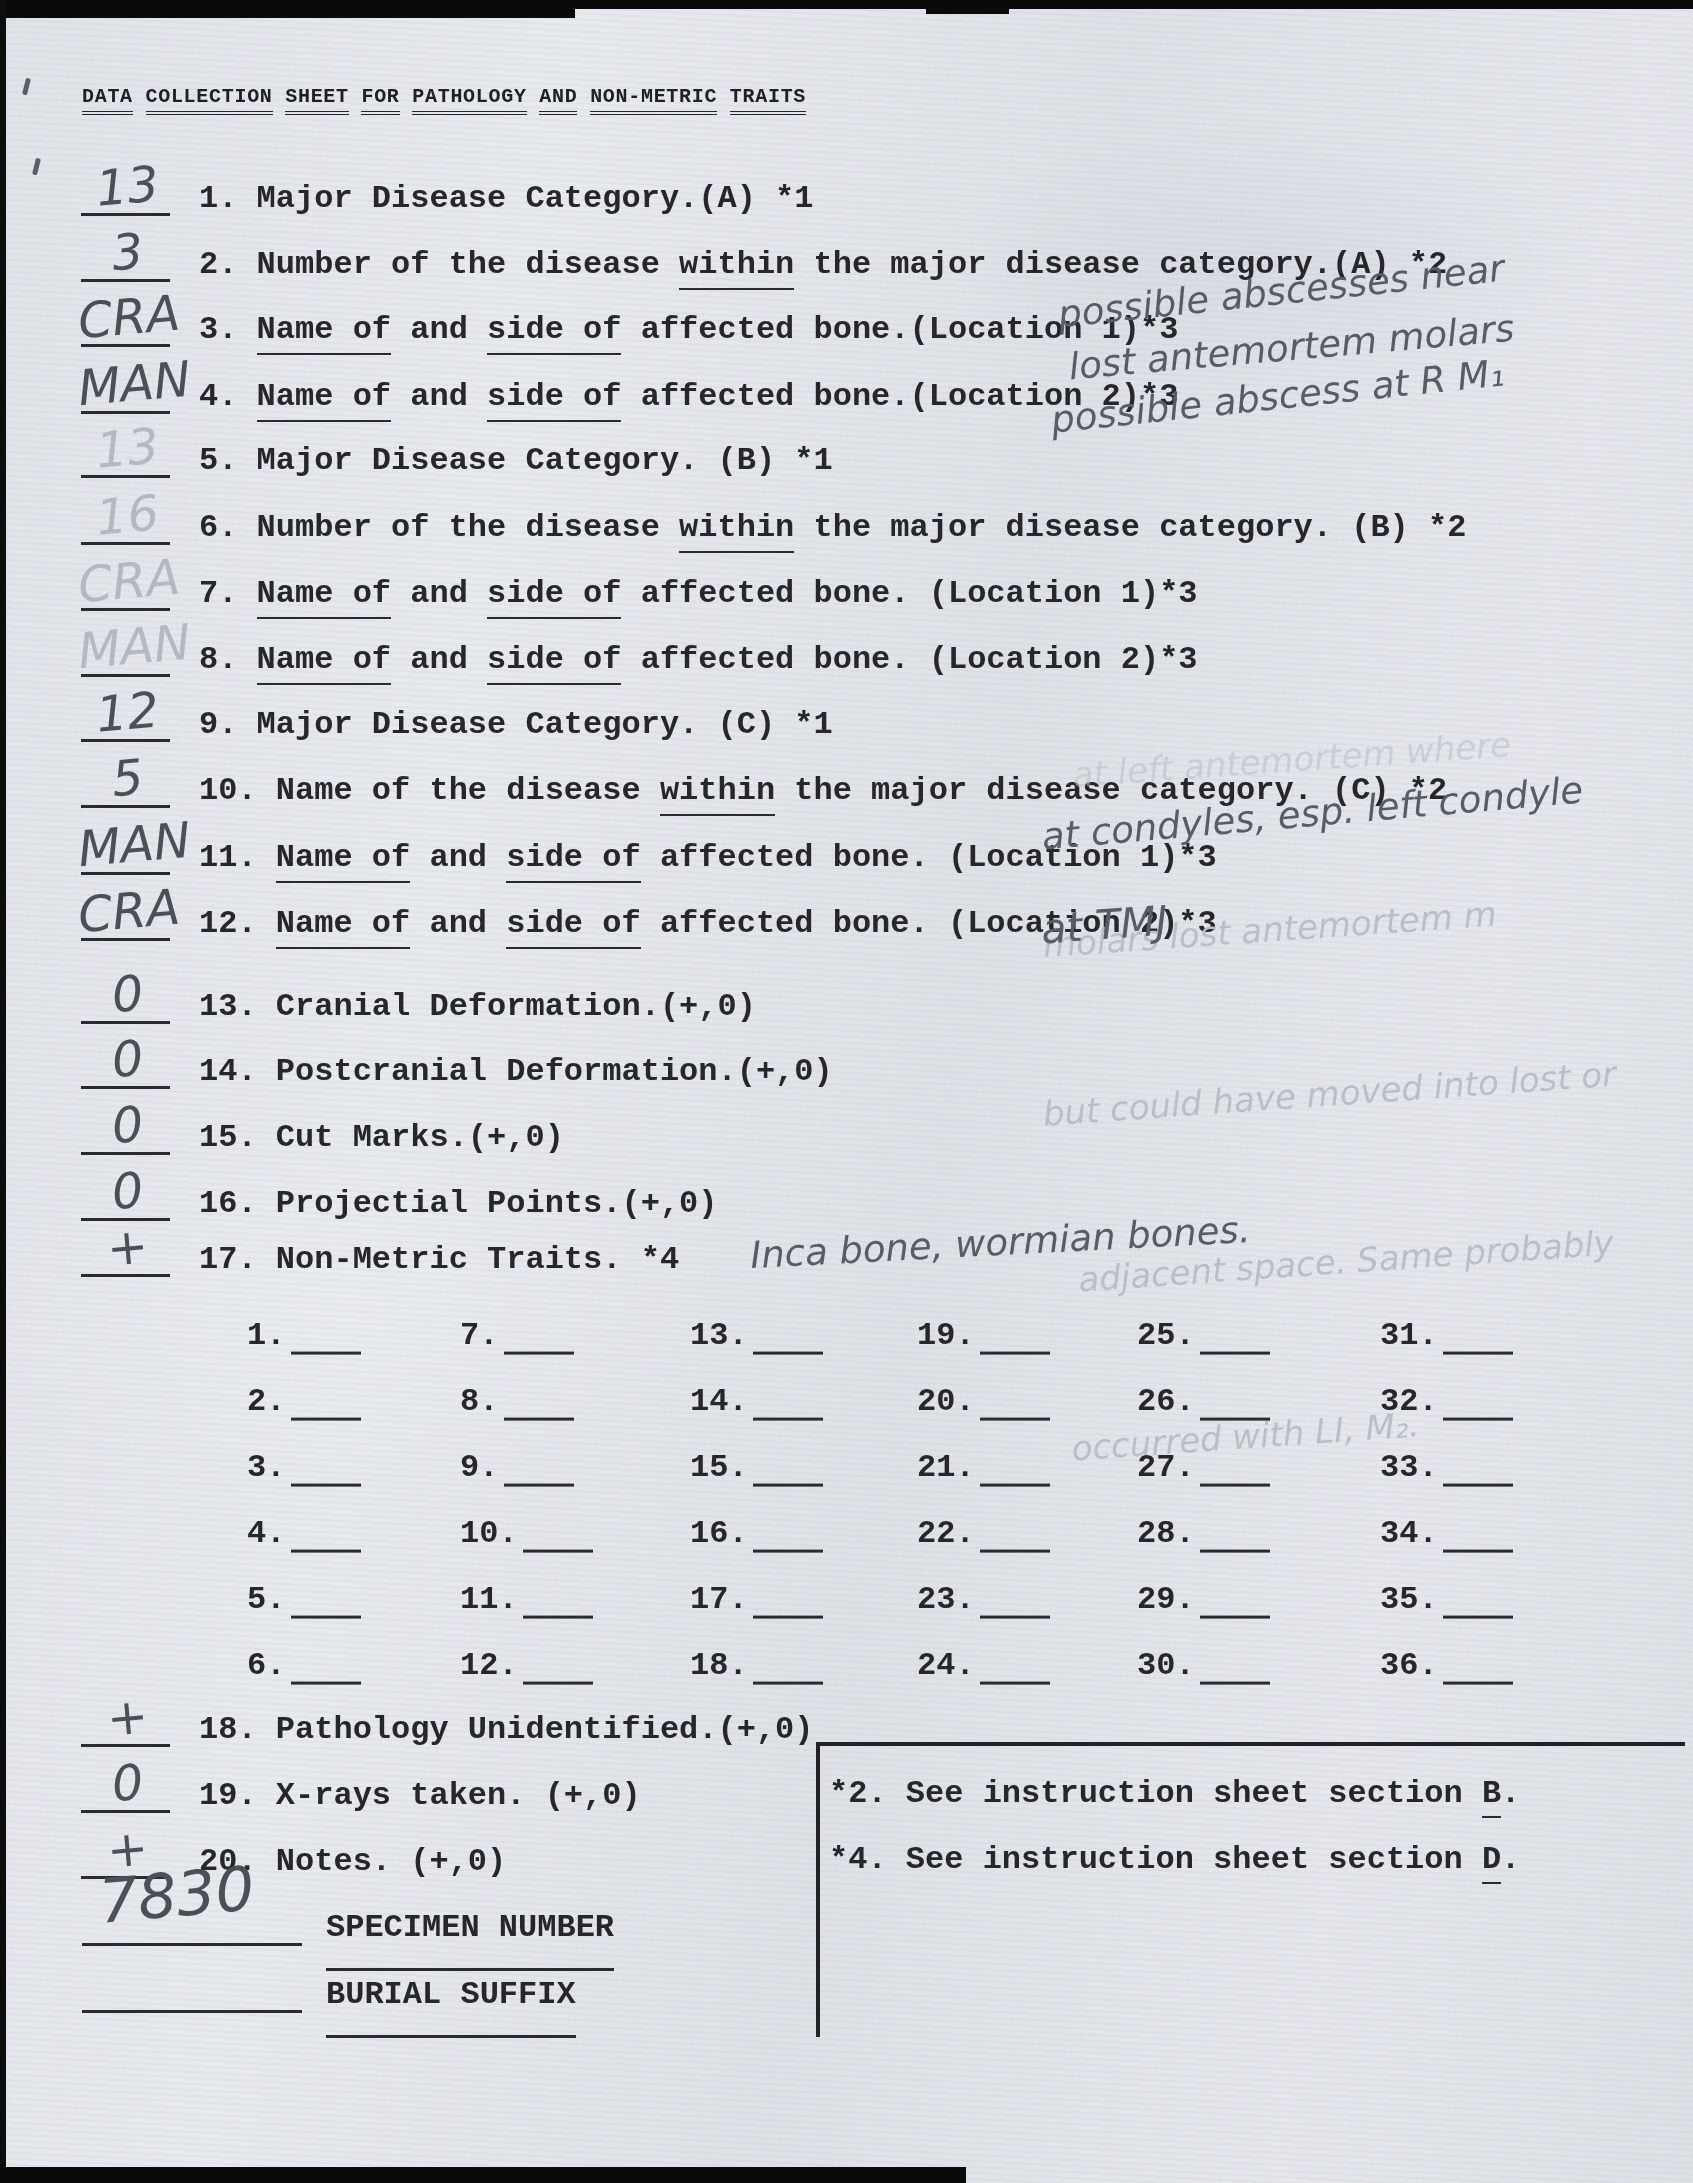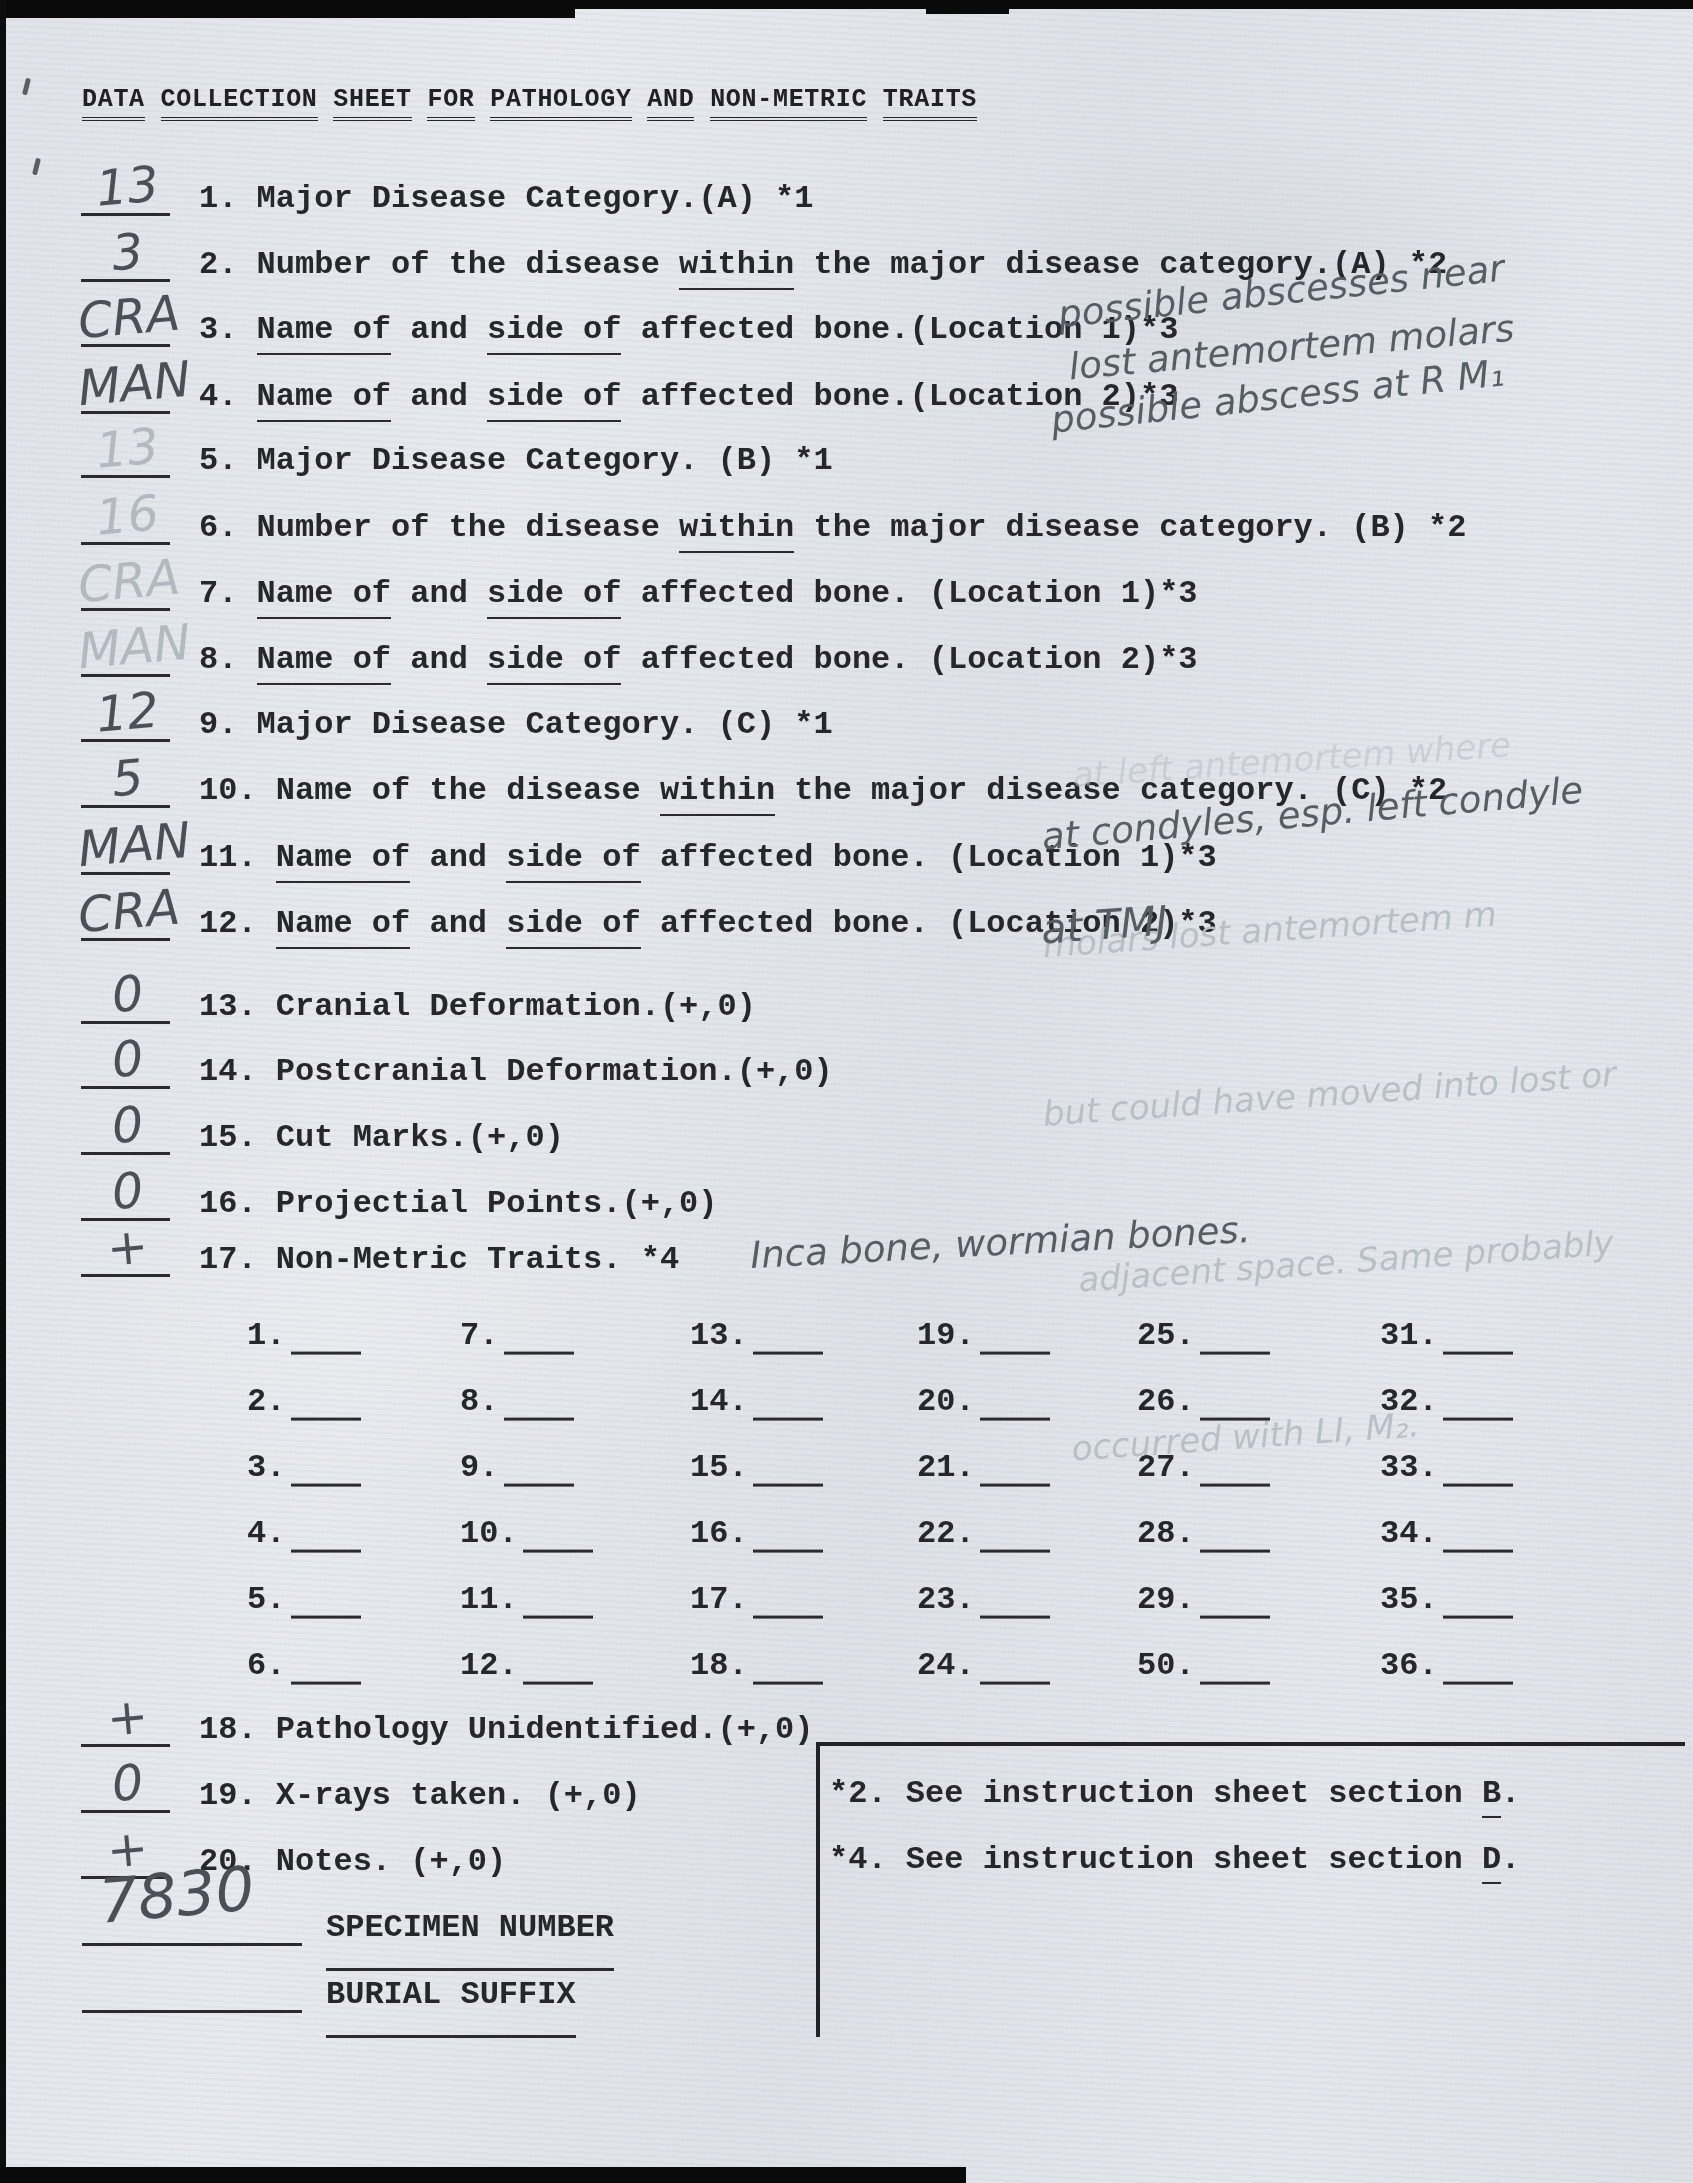--- a/index.html
+++ b/index.html
@@ -14,21 +14,21 @@
   
   .bar{position:absolute;background:#0a0a0b;}
   .bar-top-a{left:0;top:0;width:1693px;height:8.6px;}
   .bar-top-b{left:0;top:0;width:575px;height:18px;}
   .bar-top-c{left:926px;top:0;width:83px;height:14px;}
   .strip-left{left:0;top:0;width:6px;height:2183px;background:#0d0d0e;}
   .bar-bottom{left:0;top:2167px;width:966px;height:16.6px;}
   .tick{position:absolute;width:4.6px;height:17px;background:#5a5f66;border-radius:2px;transform:rotate(14deg);}
   .tick1{left:24px;top:78px;} .tick2{left:34px;top:158px;}
   
-  .title{position:absolute;left:82px;top:85px;margin:0;font-size:25px;font-weight:700;
+  .title{position:absolute;left:82px;top:85px;margin:0;font-size:20px;font-weight:700;
     letter-spacing:0.7px;white-space:pre;color:#202125;}
   .title .u{border-bottom:4px double #25262a;padding-bottom:2.6px;}
   .row{position:absolute;left:0;width:1693px;height:0;}
   .tlabel{position:absolute;left:199px;top:0;font-size:32px;font-weight:700;white-space:pre;color:#26272b;}
   .tlabel .u{border-bottom:2.6px solid #2a2b2e;padding-bottom:5.3px;}
   .blank{position:absolute;left:81px;top:33px;width:89px;border-bottom:3.3px solid #2a2b2e;}
   
   .hand,.hval{font-family:"DejaVu Sans",sans-serif;font-style:italic;white-space:pre;}
   .hval{position:absolute;left:78px;top:-22.5px;width:99px;text-align:center;font-size:49px;
     color:#4b5056;transform:rotate(-5deg);}
@@ -294,21 +294,21 @@
           <div class="gcell"><span>25.</span><span class="gline"></span></div>
 
           <div class="gcell"><span>26.</span><span class="gline"></span></div>
 
           <div class="gcell"><span>27.</span><span class="gline"></span></div>
 
           <div class="gcell"><span>28.</span><span class="gline"></span></div>
 
           <div class="gcell"><span>29.</span><span class="gline"></span></div>
 
-          <div class="gcell"><span>50.</span><span class="gline"></span></div>
+          <div class="gcell"><span>30.</span><span class="gline"></span></div>
         </div>
 
       <div class="gcol">
 
           <div class="gcell"><span>31.</span><span class="gline"></span></div>
 
           <div class="gcell"><span>32.</span><span class="gline"></span></div>
 
           <div class="gcell"><span>33.</span><span class="gline"></span></div>
 

